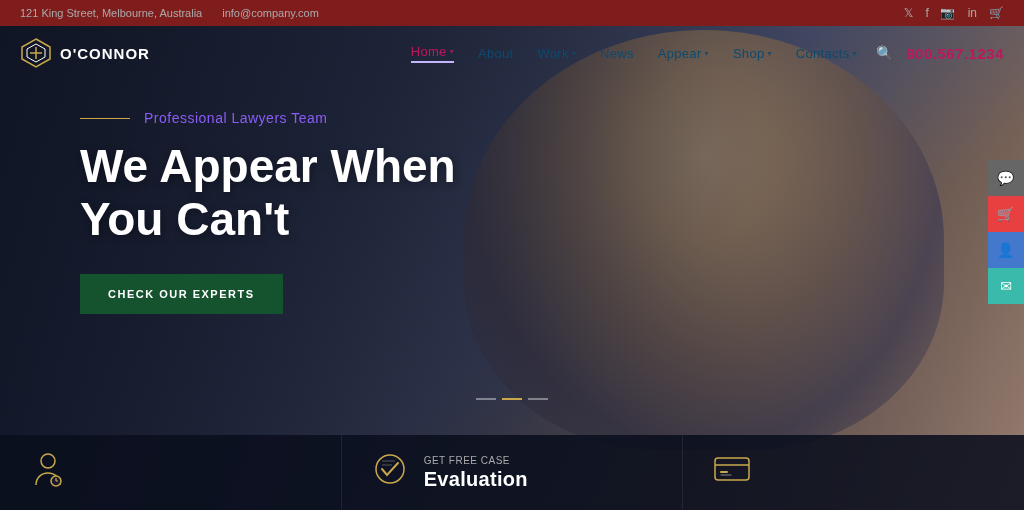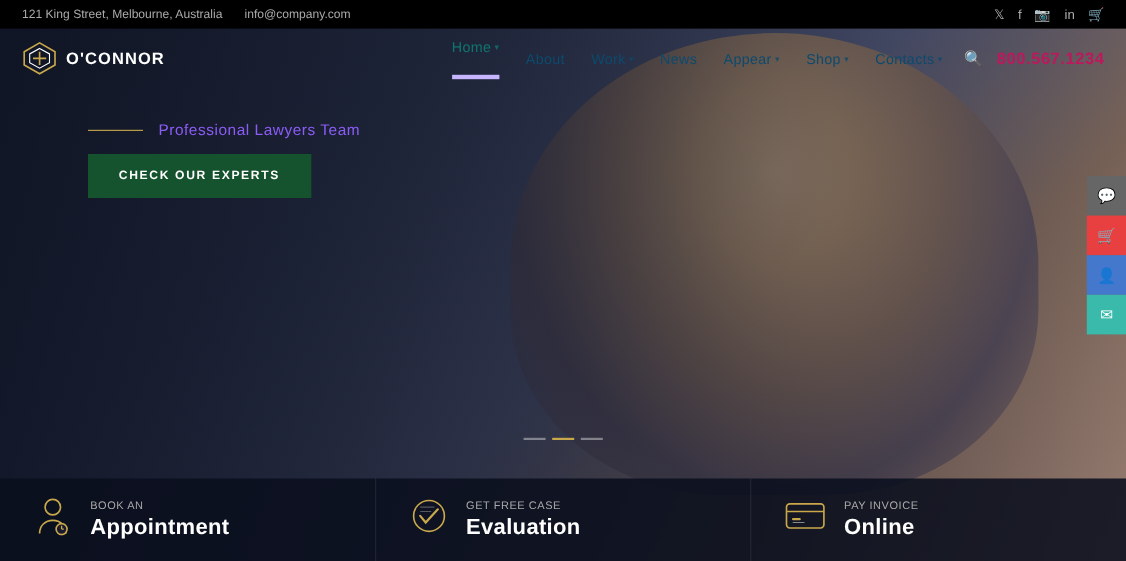--- a/index.html
+++ b/index.html
@@ -1,20 +1,20 @@
 <!DOCTYPE html>
 <html><head>
   <meta charset="utf-8">
   <style>
     * { margin: 0; padding: 0; box-sizing: border-box; }
     body { font-family: 'Arial', sans-serif; width: 1024px; height: 510px; overflow: hidden; position: relative; }
 
     
     .top-bar {
-      background: #000000;
+      background: #7f1d1d;
       color: #aaa;
       font-size: 11px;
       padding: 6px 20px;
       display: flex;
       justify-content: space-between;
       align-items: center;
       position: relative;
       z-index: 10;
     }
     .top-bar-left { display: flex; gap: 20px; }
@@ -103,23 +103,23 @@
       font-size: 13px;
       font-weight: 500;
       cursor: pointer;
       text-decoration: none;
       letter-spacing: 0.3px;
       display: flex;
       align-items: center;
       gap: 3px;
     }
     .nav-link.active {
-      color: #0f766e;
-      border-bottom: 4px solid #c4b5fd;
-      padding-bottom: 18px;
+      color: #be185d;
+      border-bottom: 2px solid #c4b5fd;
+      padding-bottom: 2px;
     }
     .nav-link .arrow {
       font-size: 8px;
       margin-top: 1px;
       opacity: 0.8;
     }
     .nav-phone {
       color: #be185d;
       font-size: 15px;
       font-weight: bold;
@@ -326,43 +326,43 @@
 
     <span class="nav-search">🔍</span>
     <span class="nav-phone">800.567.1234</span>
   </nav>
 
   <div class="hero-content">
     <div class="hero-subtitle-line">
       <div class="hero-subtitle-bar"></div>
       <span class="hero-subtitle">Professional Lawyers Team</span>
     </div>
+    <h1 class="hero-title">
+      <span>We Appear When</span><br>
+      <span>You Can't</span>
+    </h1>
     <button class="hero-btn">CHECK OUR EXPERTS</button>
   </div>
 
   <div class="slider-dots">
     <div class="dot"></div>
     <div class="dot active"></div>
     <div class="dot"></div>
   </div>
 
   <div class="bottom-bar">
     <div class="bottom-item">
       <div class="bottom-icon">
         <svg width="32" height="36" viewBox="0 0 32 36" fill="none" xmlns="http://www.w3.org/2000/svg">
           <circle cx="16" cy="10" r="7" stroke="#c9a84c" stroke-width="1.5" fill="none"></circle>
           <path d="M4 34c0-7 5-12 12-12s12 5 12 12" stroke="#c9a84c" stroke-width="1.5" fill="none"></path>
           <circle cx="24" cy="30" r="5" fill="#1a1a2e" stroke="#c9a84c" stroke-width="1.5"></circle>
           <line x1="24" y1="27" x2="24" y2="30" stroke="#c9a84c" stroke-width="1.2"></line>
           <line x1="24" y1="30" x2="26" y2="30" stroke="#c9a84c" stroke-width="1.2"></line>
         </svg>
-      </div>
-      <div class="bottom-item-text">
-        <div class="bottom-item-small">BOOK AN</div>
-        <div class="bottom-item-big">Appointment</div>
       </div>
     </div>
 
     <div class="bottom-item">
       <div class="bottom-icon">
         <svg width="34" height="36" viewBox="0 0 34 36" fill="none" xmlns="http://www.w3.org/2000/svg">
           <circle cx="17" cy="18" r="14" stroke="#c9a84c" stroke-width="1.5" fill="none"></circle>
           <polyline points="9,18 14,24 25,12" stroke="#c9a84c" stroke-width="2" fill="none" stroke-linecap="round"></polyline>
           <line x1="9" y1="10" x2="22" y2="10" stroke="#888" stroke-width="1" opacity="0.6"></line>
           <line x1="9" y1="14" x2="19" y2="14" stroke="#888" stroke-width="1" opacity="0.6"></line>
@@ -376,24 +376,20 @@
 
     <div class="bottom-item">
       <div class="bottom-icon">
         <svg width="38" height="30" viewBox="0 0 38 30" fill="none" xmlns="http://www.w3.org/2000/svg">
           <rect x="2" y="4" width="34" height="22" rx="3" stroke="#c9a84c" stroke-width="1.5" fill="none"></rect>
           <line x1="2" y1="11" x2="36" y2="11" stroke="#c9a84c" stroke-width="1.5"></line>
           <line x1="8" y1="18" x2="14" y2="18" stroke="#c9a84c" stroke-width="2" stroke-linecap="round"></line>
           <line x1="8" y1="21" x2="18" y2="21" stroke="#888" stroke-width="1" stroke-linecap="round"></line>
         </svg>
       </div>
-      <div class="bottom-item-text">
-        <div class="bottom-item-small">PAY INVOICE</div>
-        <div class="bottom-item-big">Online</div>
-      </div>
     </div>
   </div>
 </div>
 
 <div class="sidebar-float">
   <div class="sidebar-float-btn grey">💬</div>
   <div class="sidebar-float-btn red">🛒</div>
   <div class="sidebar-float-btn blue">👤</div>
   <div class="sidebar-float-btn teal">✉</div>
 </div>

